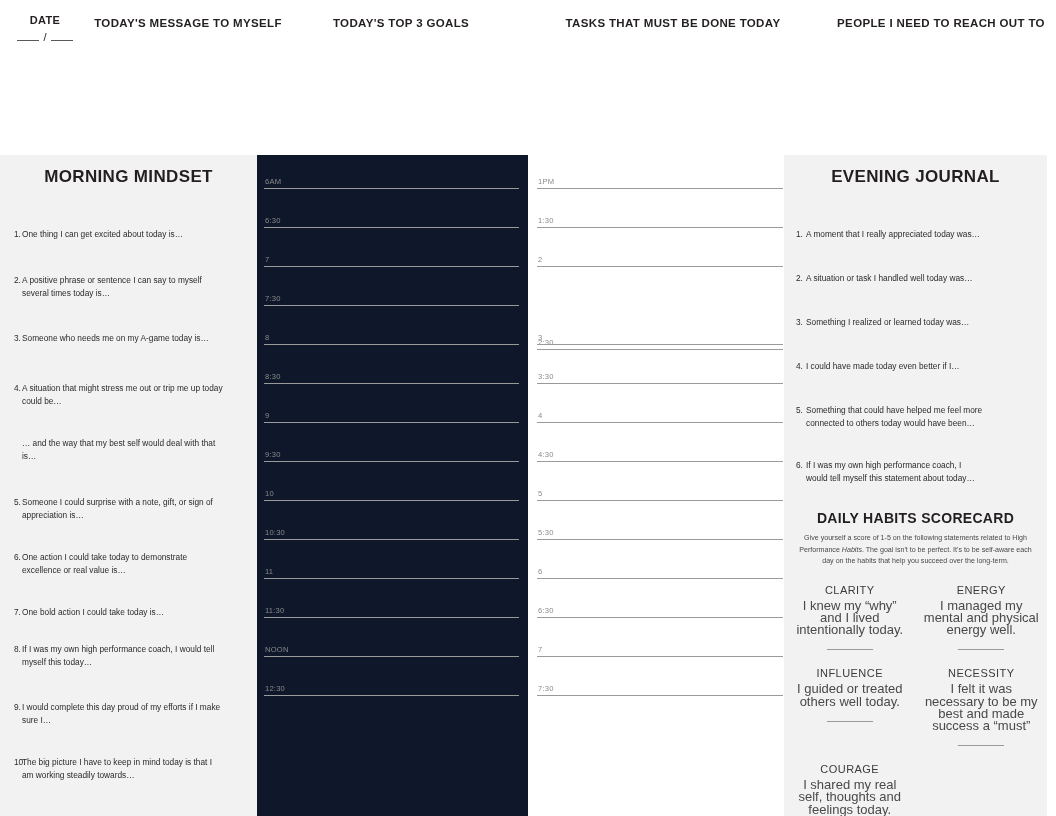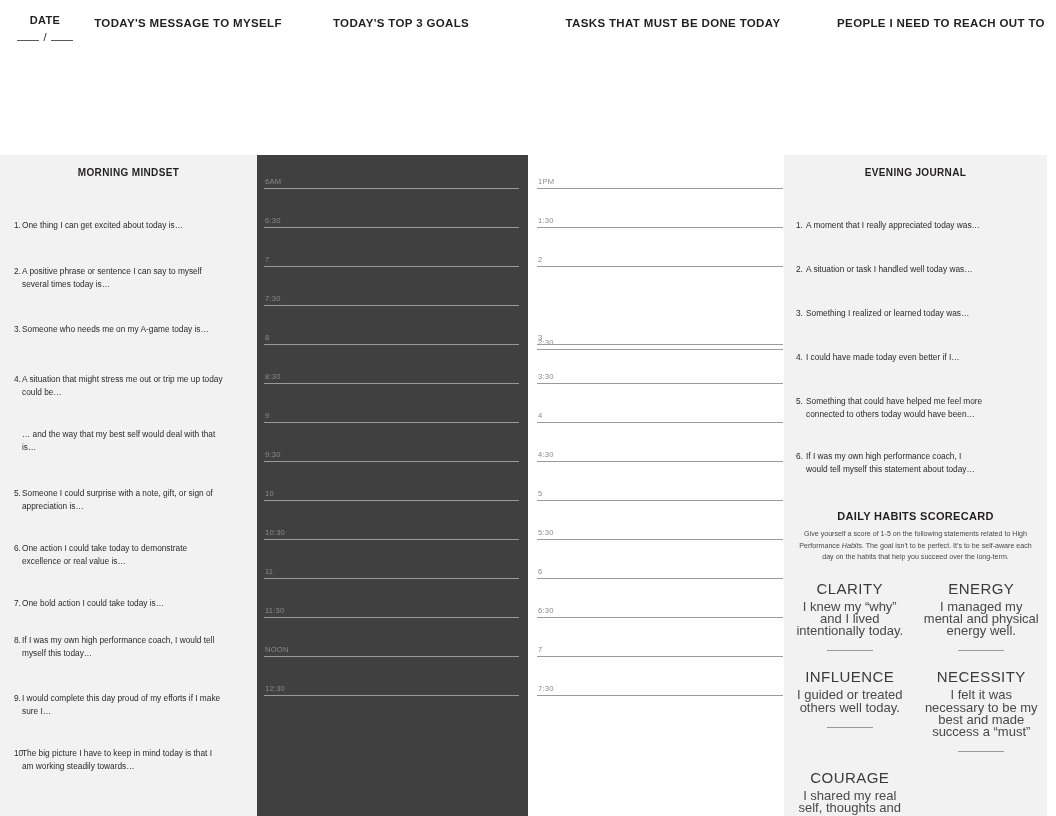--- a/index.html
+++ b/index.html
@@ -38,27 +38,27 @@
   }
   .hdr-msg   { left: 66px;  width: 192px; margin-left: 14px; }
   .hdr-goals { left: 258px; width: 262px; }
   .hdr-tasks { left: 520px; width: 282px; }
   .hdr-people{ left: 802px; width: 254px; }
 
   
   .col { position: absolute; top: 155px; height: 661px; }
   .col-gray { background: #f2f2f2; }
   .col-morning { left: 0;   width: 257px; }
-  .col-am      { left: 257; width: 271px; background:#404040; }
+  .col-am      { left: 257; width: 271px; background:#0f172a; }
   .col-am      { left: 257px; width: 271px; }
   .col-pm      { left: 528px; width: 265px; }
   .col-evening { left: 784px; width: 263px; }
 
   .panel-title {
-    text-align: center; font-size: 10px; font-weight: bold;
+    text-align: center; font-size: 17px; font-weight: bold;
     letter-spacing: .35px; color:#231f20; padding-top: 12px;
   }
 
   
   .prompt-list { position: relative; margin-top: 9px; }
   .prompt {
     position: absolute; left: 0; width: 100%;
     display: flex; font-size: 8.3px; line-height: 12.6px; color:#2c2a2b;
   }
   .prompt .num { width: 22px; flex: 0 0 22px; text-align: left; padding-left: 14px; }
@@ -76,35 +76,35 @@
   .slot .time {
     font-size: 7.6px; color:#8a8a8c; letter-spacing:.2px;
     padding-left: 1px; padding-bottom: 2px;
   }
   .slot .rule { height: 0; border-bottom: 1px solid #9a9a9c; }
   .col-pm .slot { left: 9px; right: 10px; }
 
   
   .scorecard { position: absolute; left: 0; top: 355px; width: 263px; }
   .sc-title {
-    text-align:center; font-size: 11px; font-weight:bold; letter-spacing:.3px;
+    text-align:center; font-size: 14px; font-weight:bold; letter-spacing:.3px;
     color:#231f20;
   }
   .sc-desc {
     margin: 7px 14px 0 14px; text-align:center;
     font-size: 7.1px; line-height: 11.6px; color:#4a484a;
   }
   .sc-desc i { font-style: italic; }
   .sc-grid {
     margin-top: 16px; display: grid; grid-template-columns: 1fr 1fr;
     row-gap: 0px;
   }
   .sc-cell { text-align: center; padding: 0 8px; }
   .sc-cell .name {
-    font-size: 15px; letter-spacing: .45px; color:#3c3a3b; margin-bottom: 4px;
+    font-size: 11px; letter-spacing: .45px; color:#3c3a3b; margin-bottom: 4px;
   }
   .sc-cell .stmt {
     font-size: 13px; line-height: 12.2px; color:#4a484a;
   }
   .sc-cell .score-line {
     width: 46px; height: 0; border-bottom: 1px solid #9a9a9c;
     margin: 13px auto 17px auto;
   }
 </style>
 </head>

